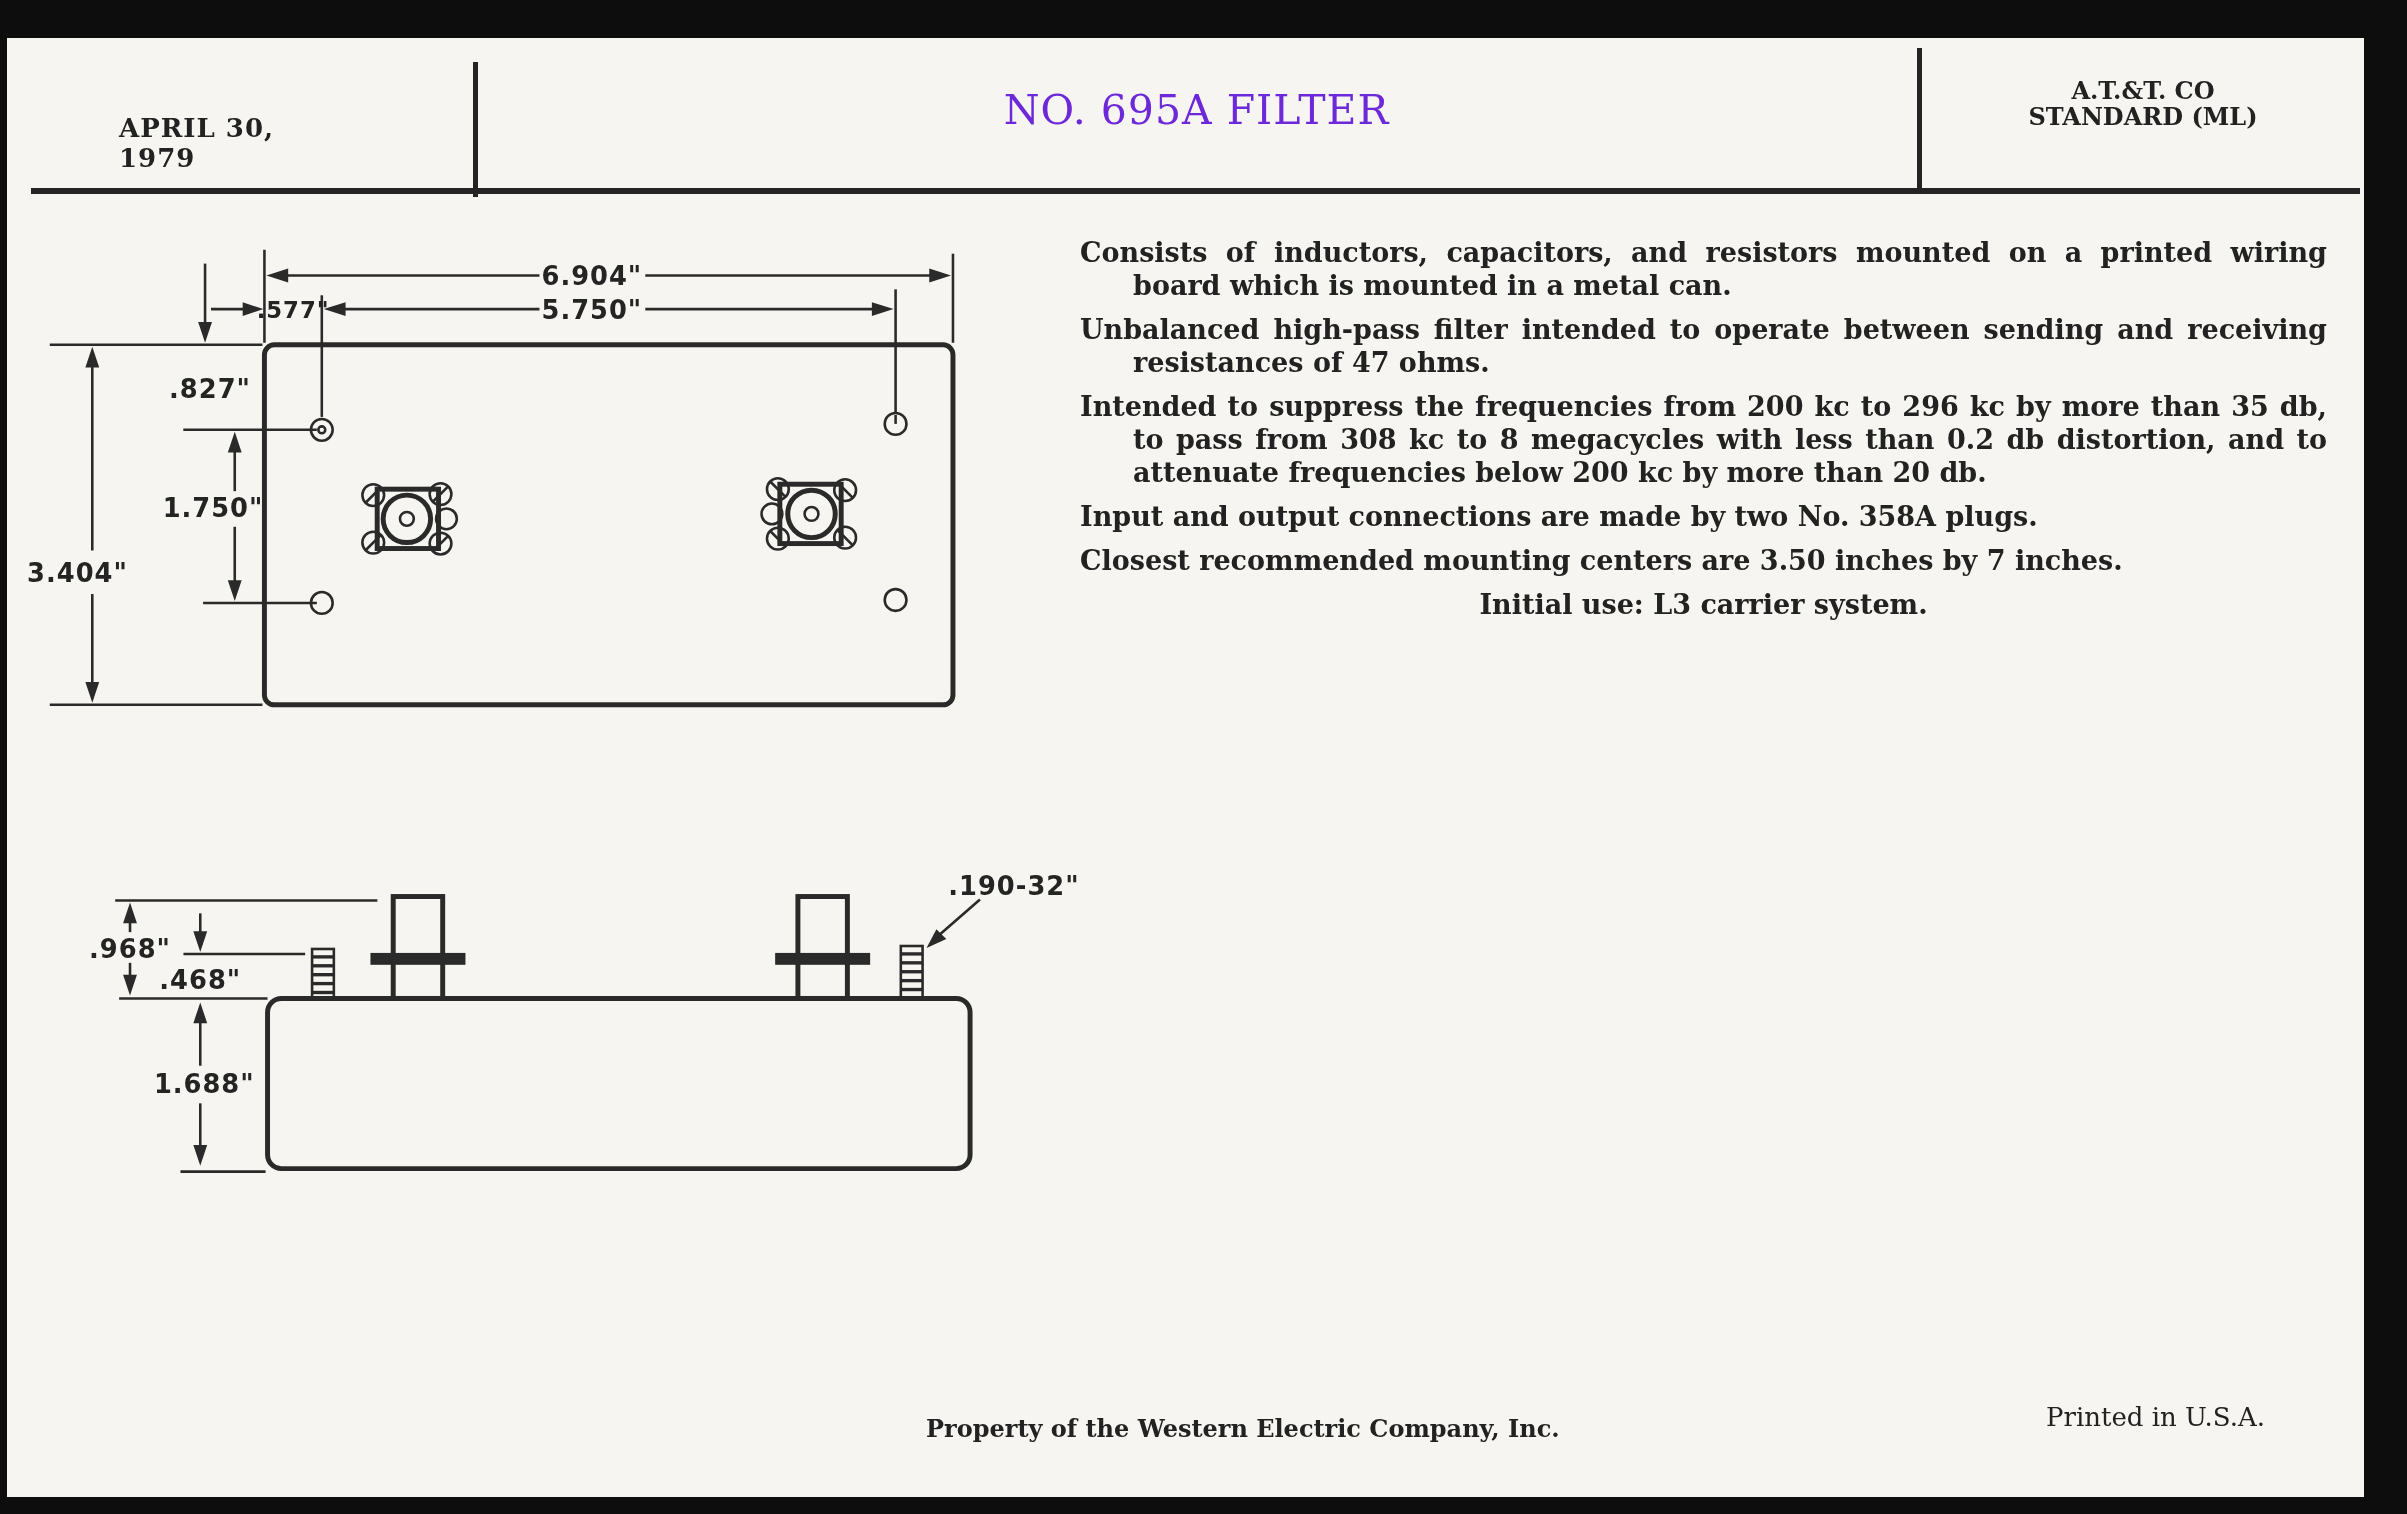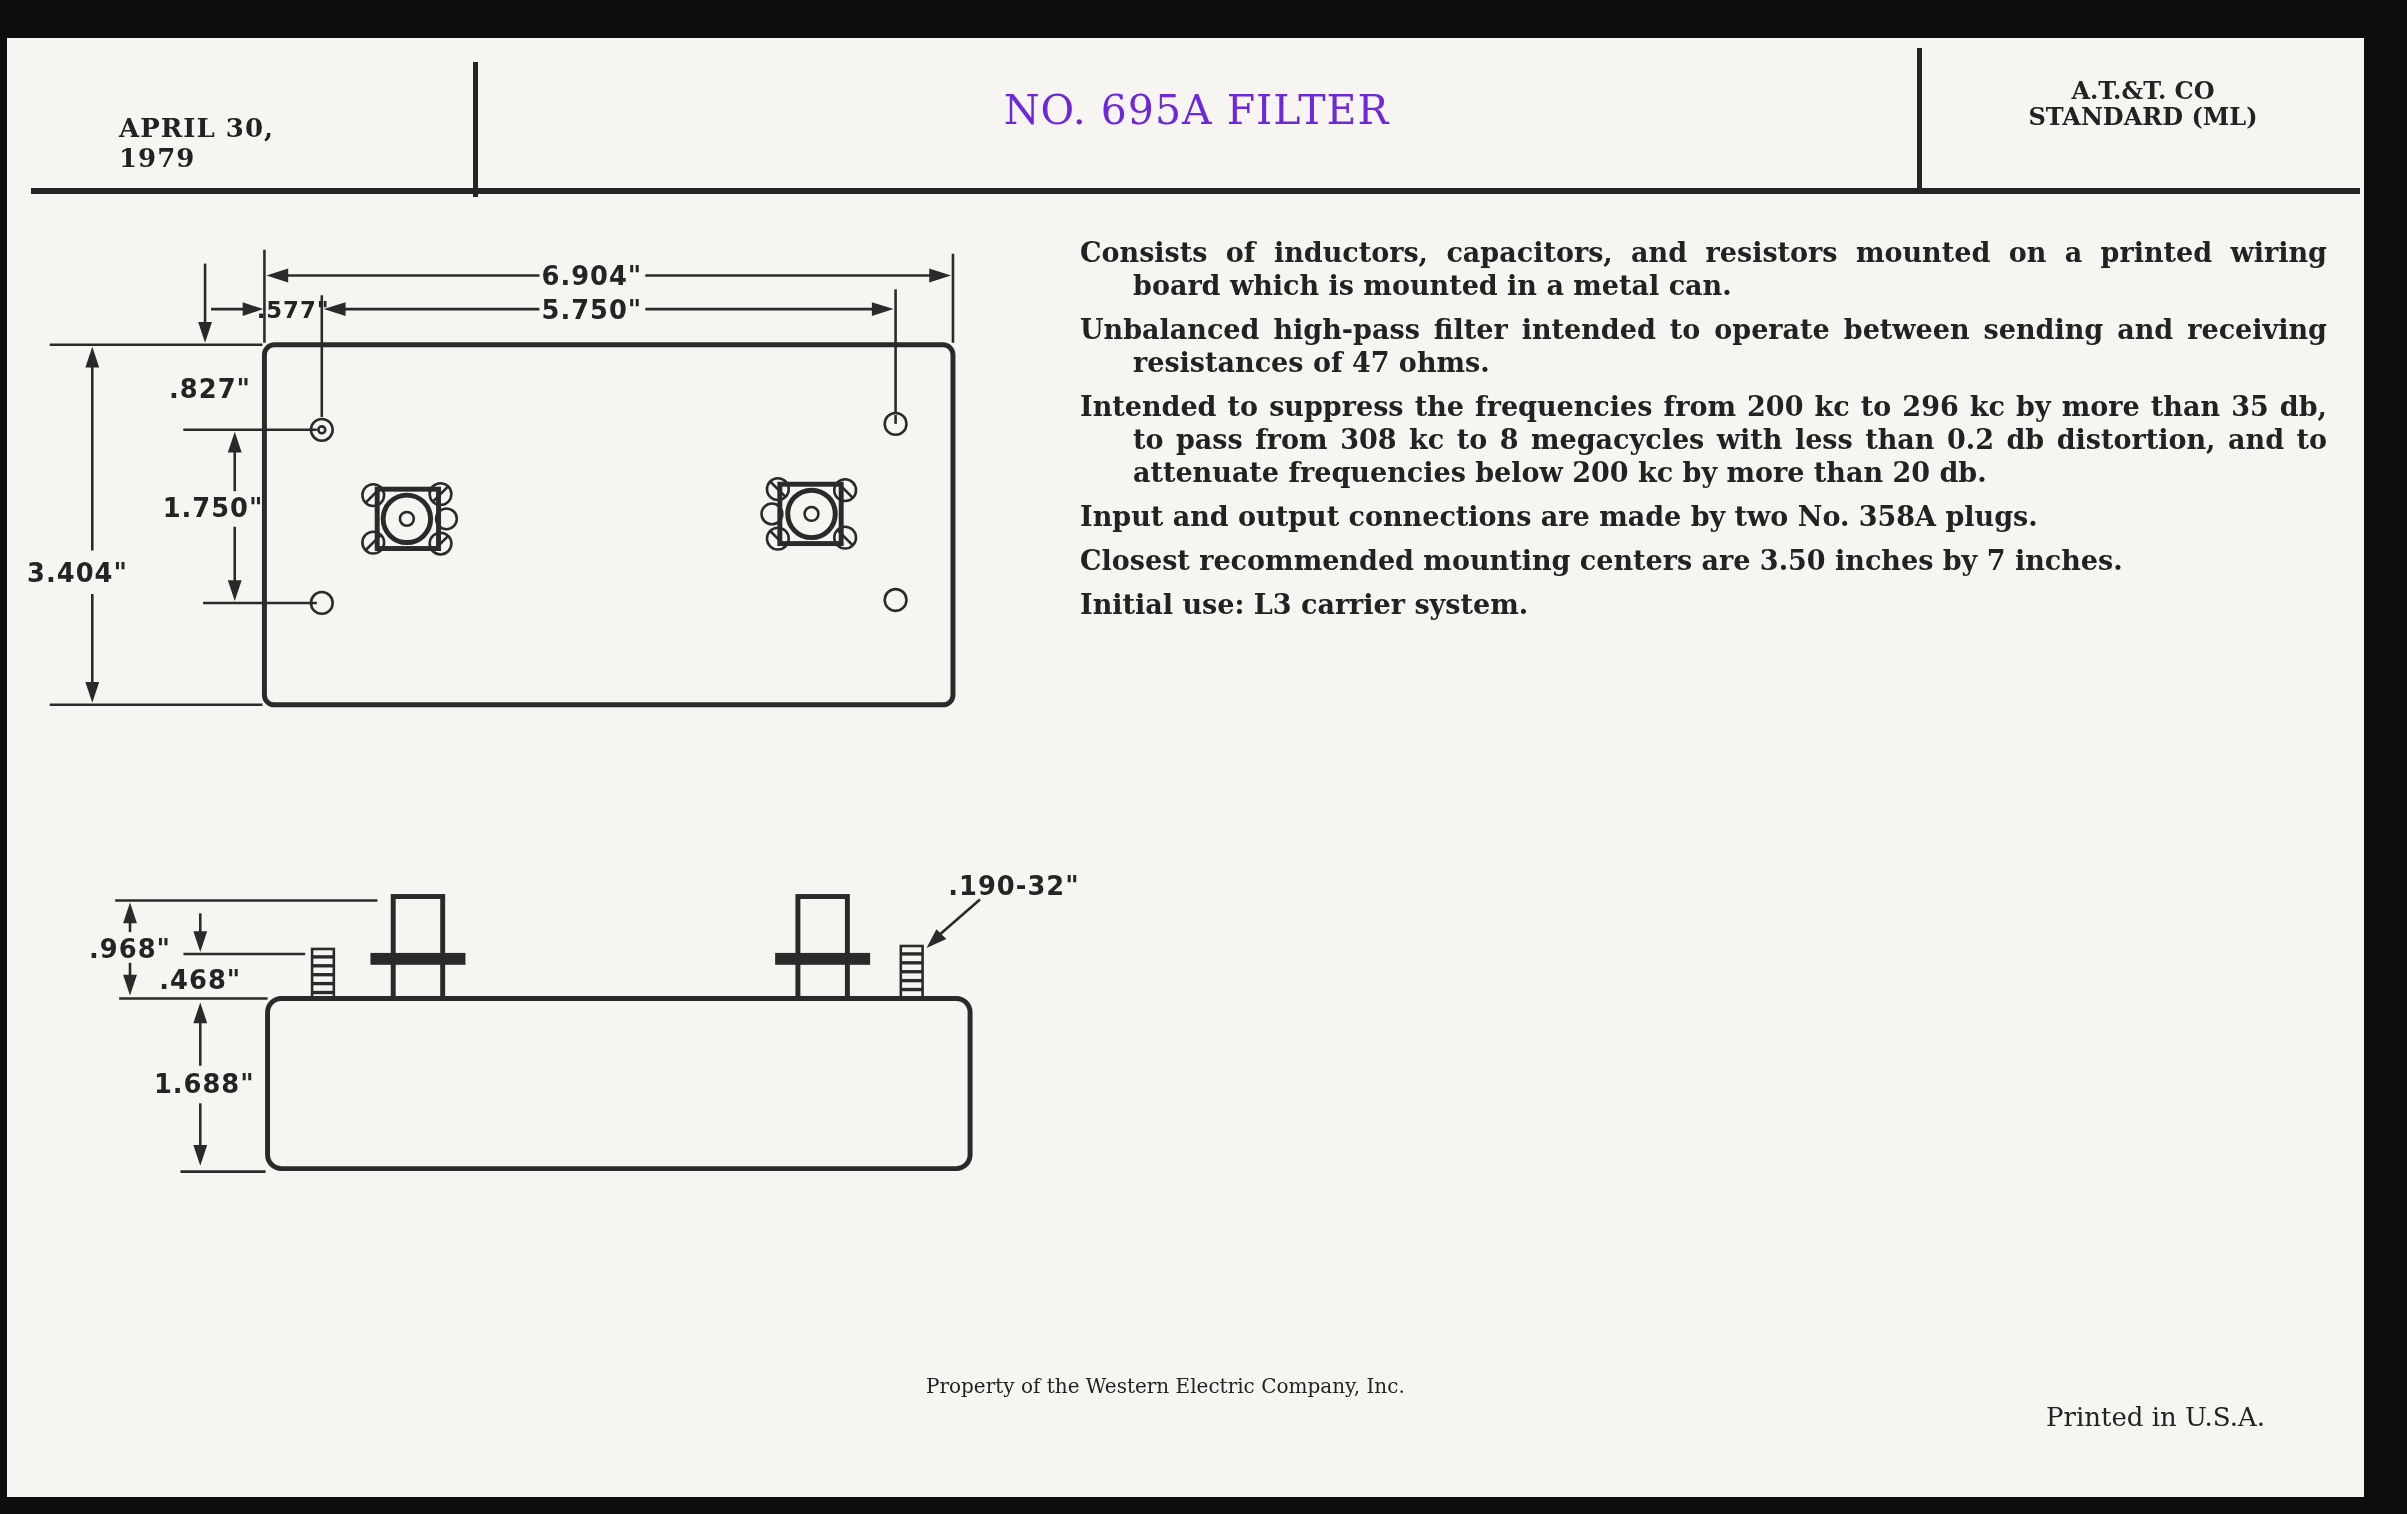--- a/index.html
+++ b/index.html
@@ -34,37 +34,37 @@
     position:absolute;left:24px;top:150px;width:2329px;height:6px;background:#242424;
   }
   
   .notes{
     position:absolute;left:1065px;top:198px;width:1255px;
     color:#222;font-size:27px;font-weight:bold;line-height:33px;
   }
   .note{
     padding-left:53px;text-indent:-53px;text-align:justify;margin:0 0 11px 8px;
   }
-  .note:last-child{text-align:left;}
+  .note:last-child{text-align:center;}
   
   svg{position:absolute;overflow:visible;}
   svg .thick{stroke:#2a2a2a;stroke-width:5;fill:none;}
   svg .thin{stroke:#2a2a2a;stroke-width:2.6;fill:none;}
   svg .hatch{stroke:#2a2a2a;stroke-width:3.4;fill:none;}
   svg .arr{fill:#2a2a2a;stroke:none;}
   svg .fillbar{fill:#2a2a2a;stroke:none;}
   svg text.dim{
     font-family:"DejaVu Sans", sans-serif;font-weight:bold;
     font-size:26px;fill:#242424;letter-spacing:1px;
   }
   svg text.dim.small{font-size:23px;}
   
   .foot-prop{
-    position:absolute;left:919px;top:1336px;width:693px;
-    font-size:20px;font-weight:normal;color:#222;
+    position:absolute;left:919px;top:1376px;width:693px;
+    font-size:24px;font-weight:bold;color:#222;
   }
   .foot-printed{
     position:absolute;left:2039px;top:1364px;width:317px;
     font-size:26px;font-weight:normal;color:#222;
   }
   
   .band{position:absolute;background:#0d0d0d;}
 </style>
 </head>
 <body>

